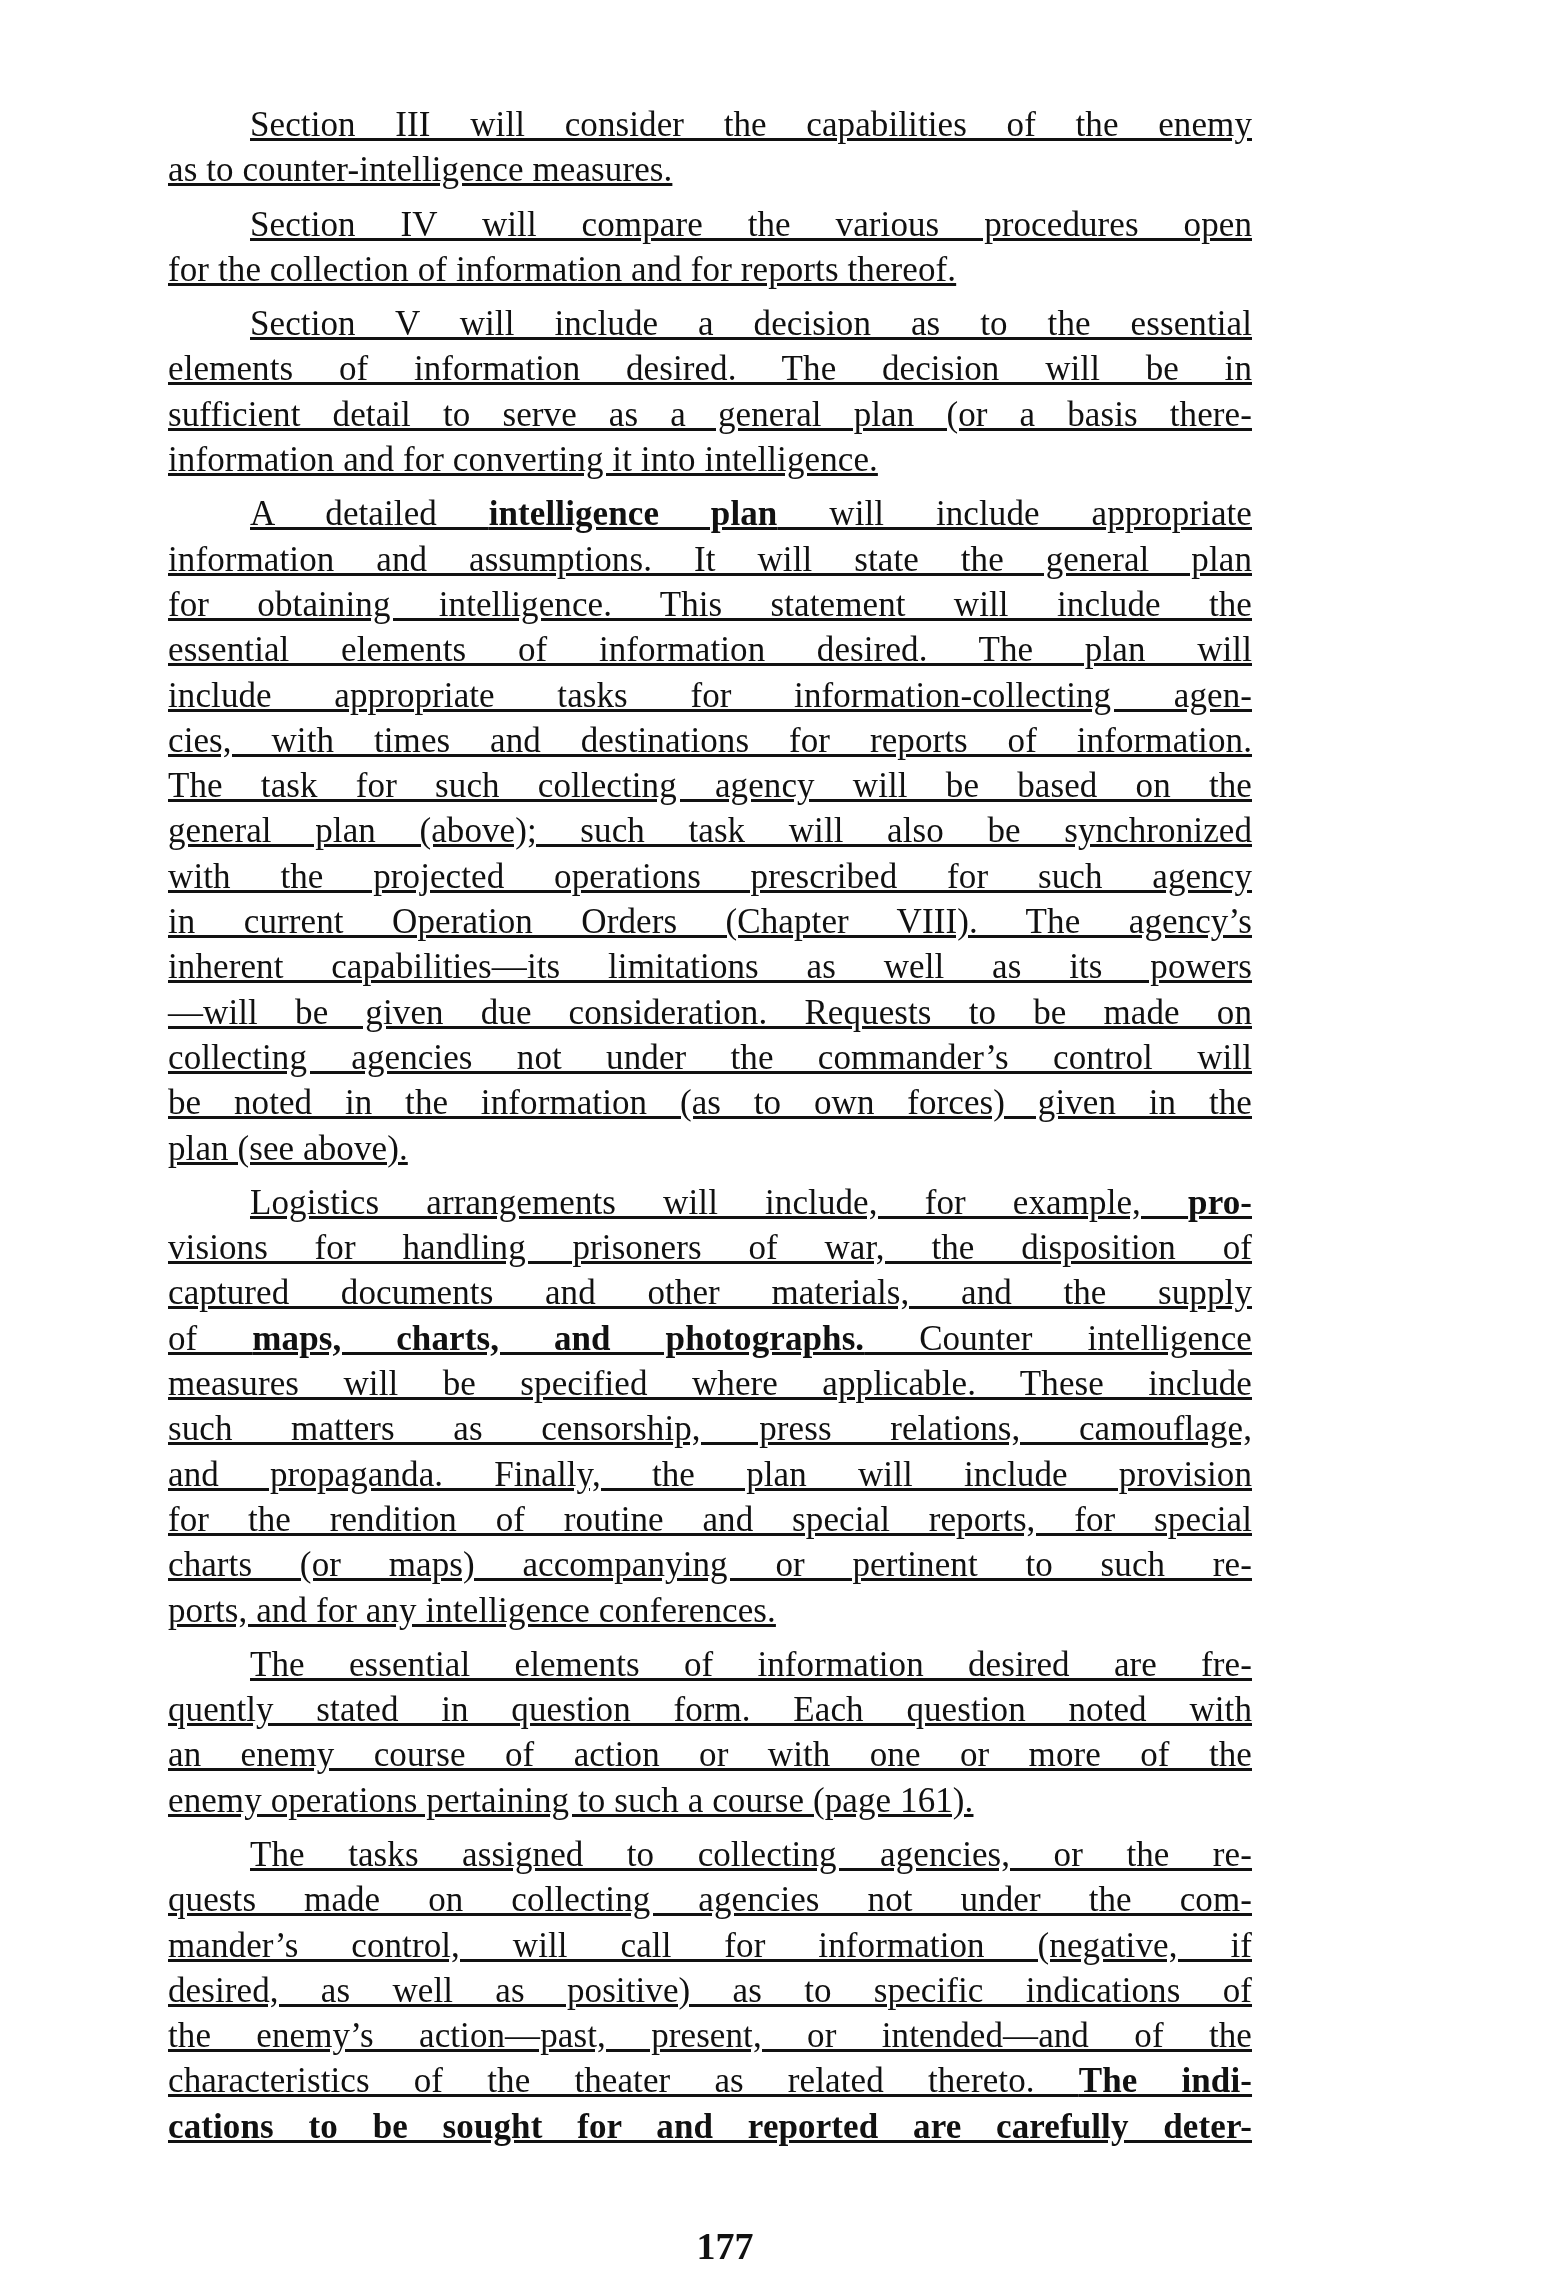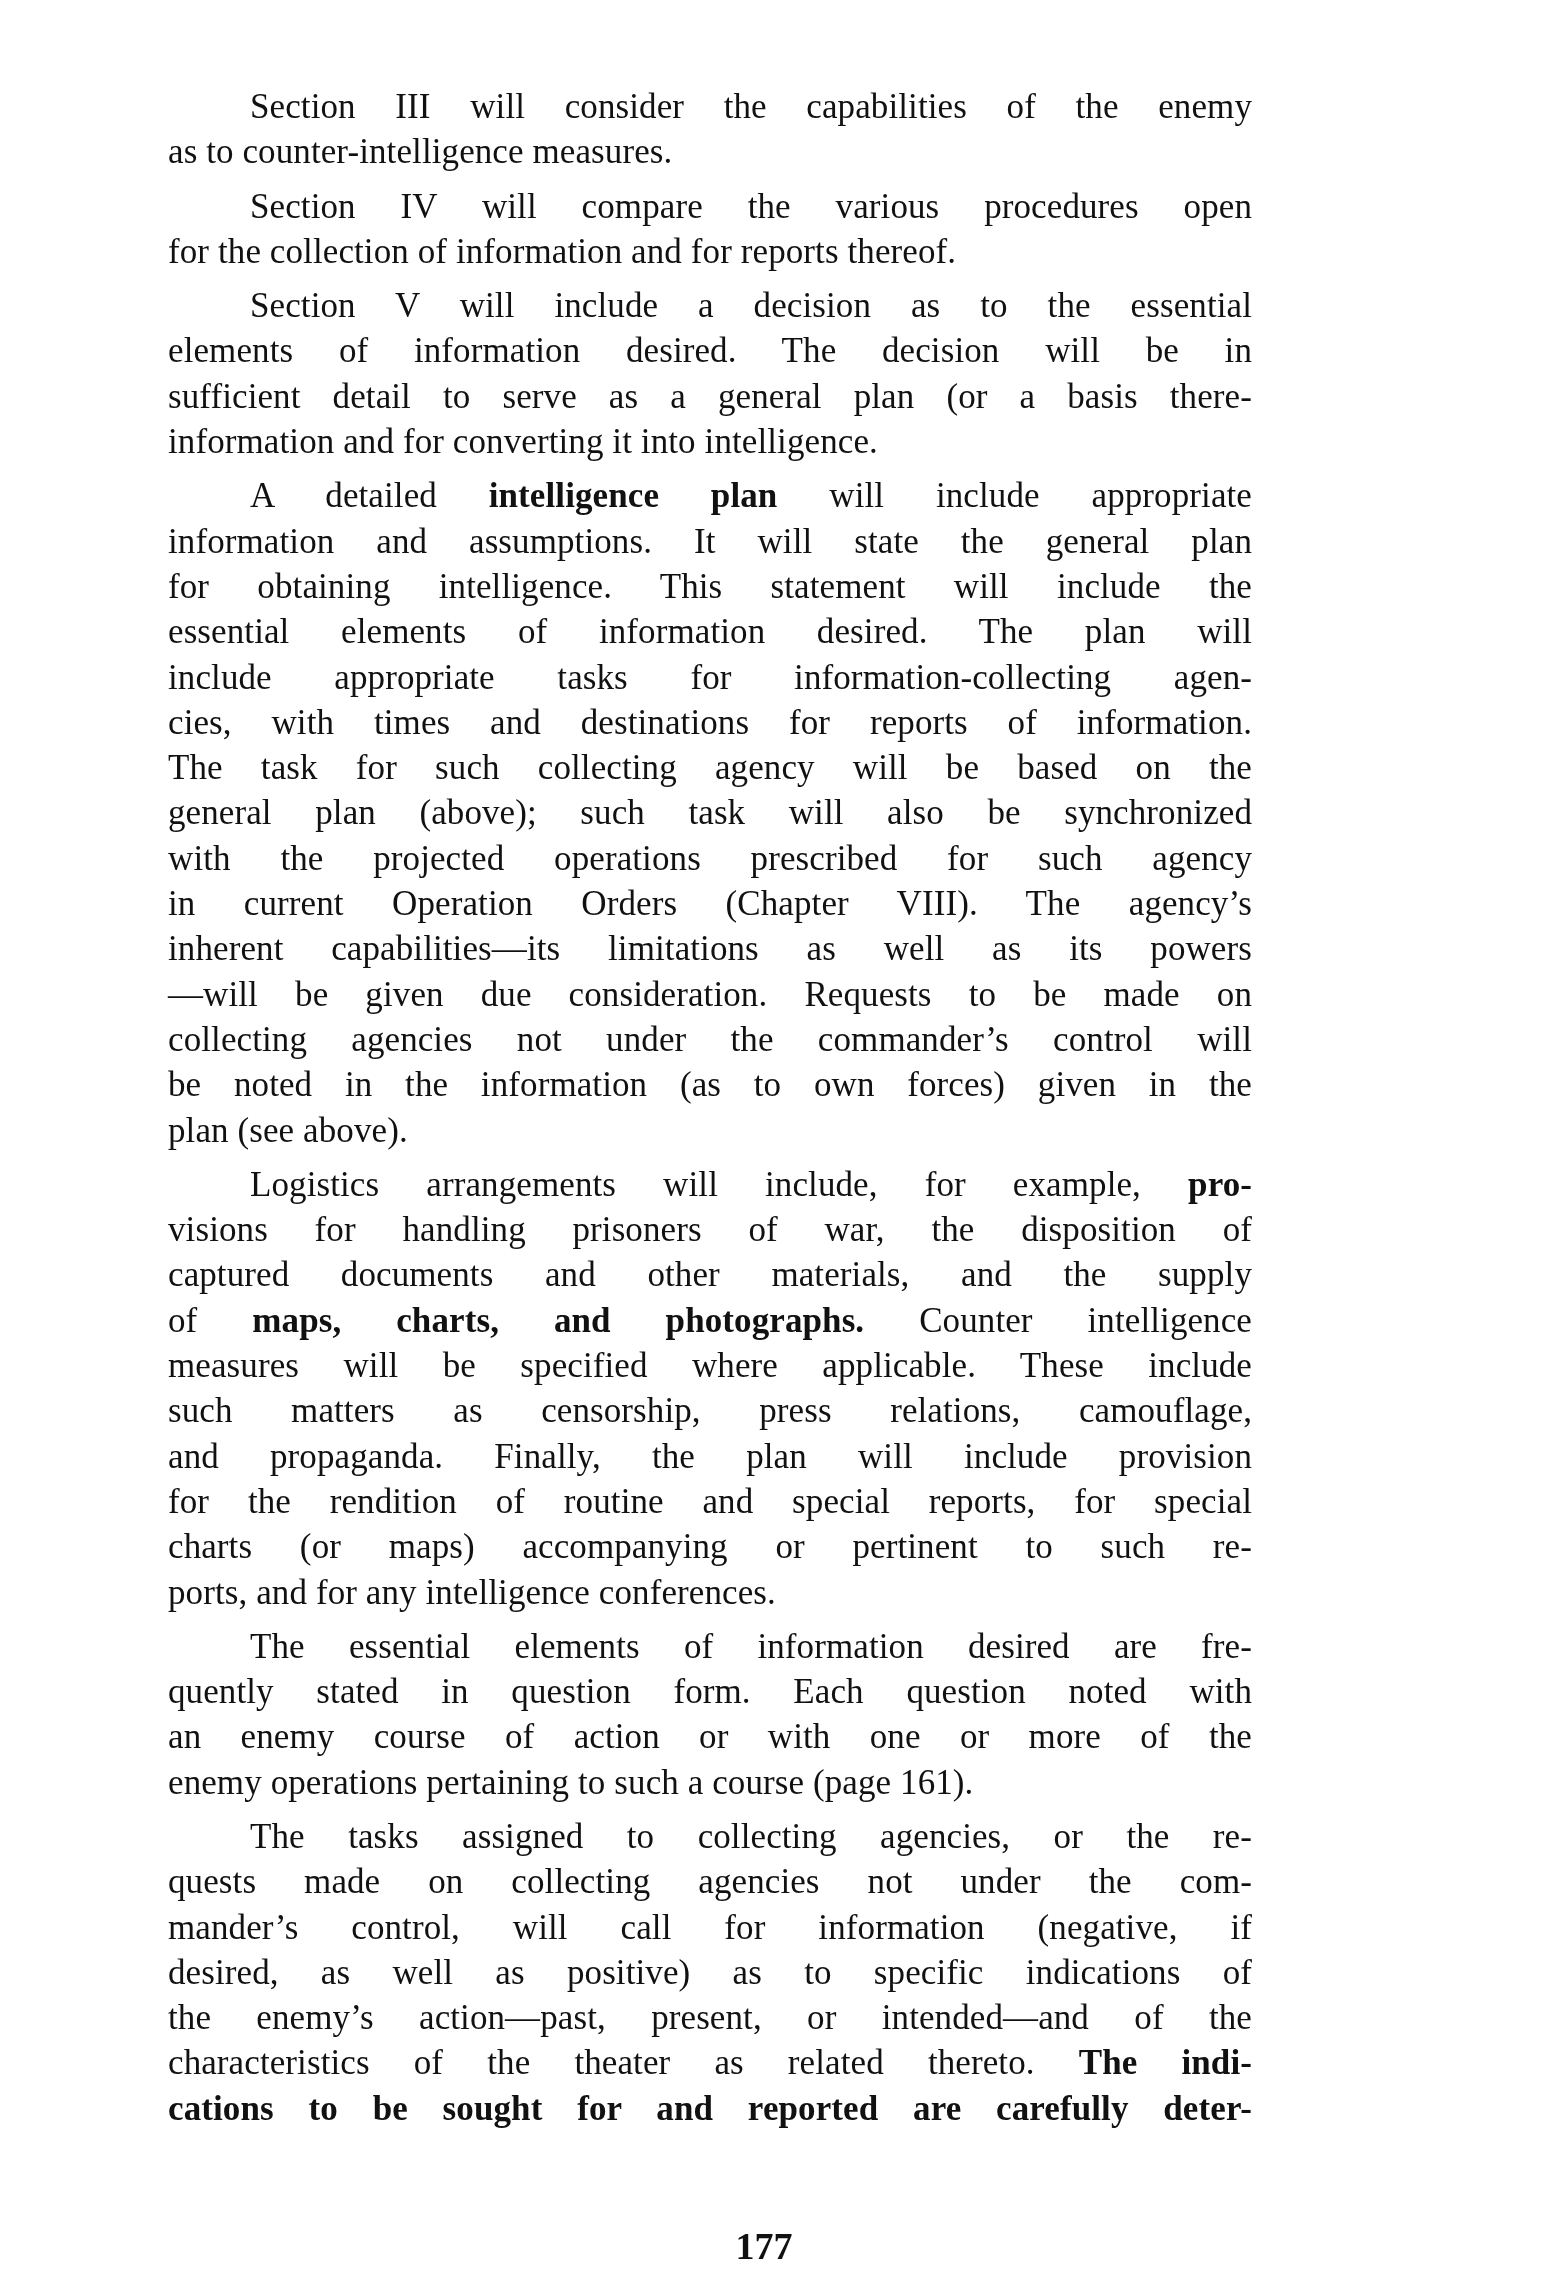--- a/index.html
+++ b/index.html
@@ -2,39 +2,39 @@
 <html><head>
 <meta charset="utf-8">
 <style>
   html, body { margin: 0; padding: 0; background: #ffffff; }
   body {
     width: 1541px; height: 2290px; position: relative; overflow: hidden;
     font-family: "Liberation Serif", "DejaVu Serif", serif;
     color: #111111;
   }
   #page {
-    position: absolute; left: 168px; top: 84px; width: 1084px;
+    position: absolute; left: 168px; top: 102px; width: 1084px; text-decoration: underline;
   }
   .para { margin: 0 0 9px 0; }
   .line {
     display: block;
     height: 45.3px;
     line-height: 45.3px;
     font-size: 35px;
     text-align: justify;
     text-align-last: justify;
     white-space: nowrap;
     letter-spacing: 0.1px;
   }
   .line.first { padding-left: 82px; }
   .line.last { text-align-last: left; }
   .seg.b { font-weight: bold; }
   #page-number {
     position: absolute; left: 0; width: 1450px; top: 2224px;
-    text-align: center; font-size: 38px; font-weight: bold; margin-left: 39px;
+    text-align: center; font-size: 38px; font-weight: bold;
   }
 </style>
 </head>
 <body>
 
 <div id="page">
     <div class="para">
       <span class="line first"><span class="seg">Section III will consider the capabilities of the enemy</span></span>
       <span class="line last"><span class="seg">as to counter-intelligence measures.</span></span>
     </div>

